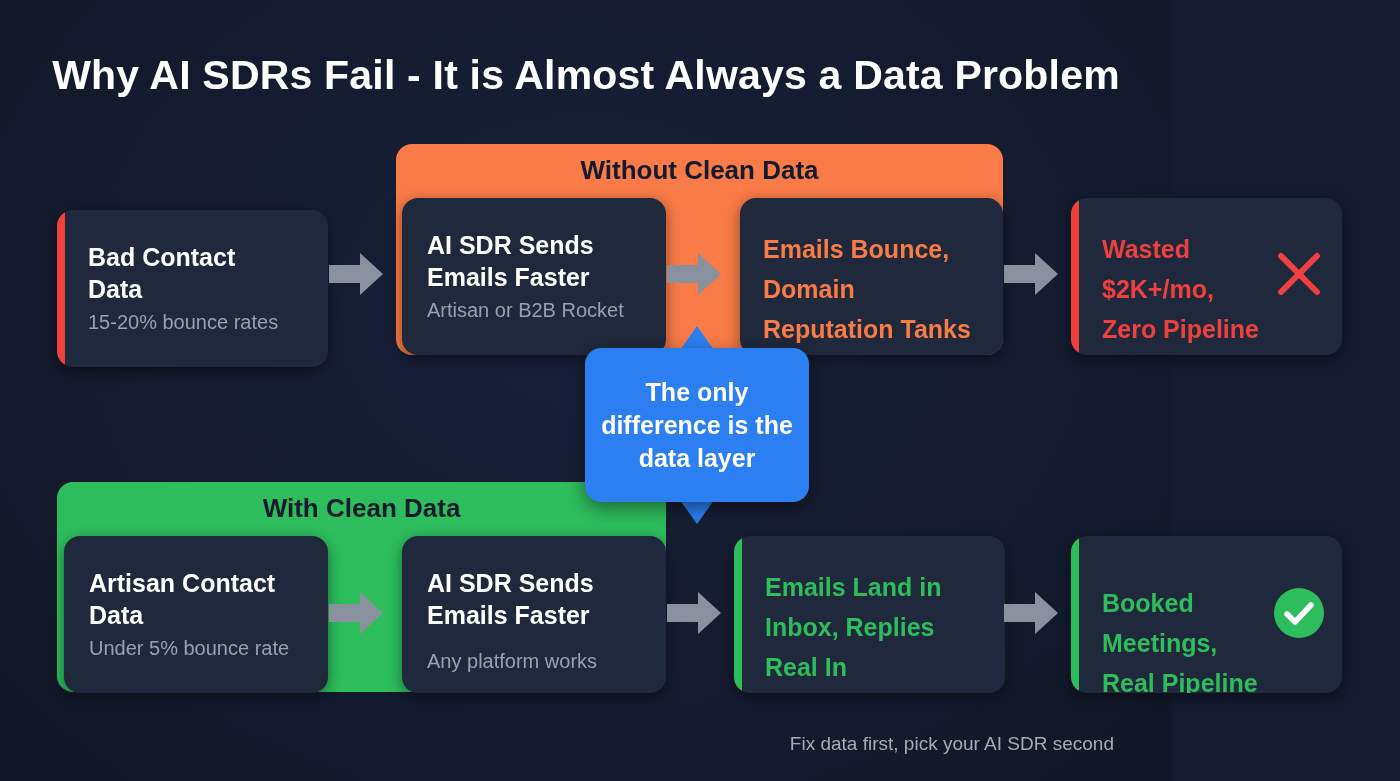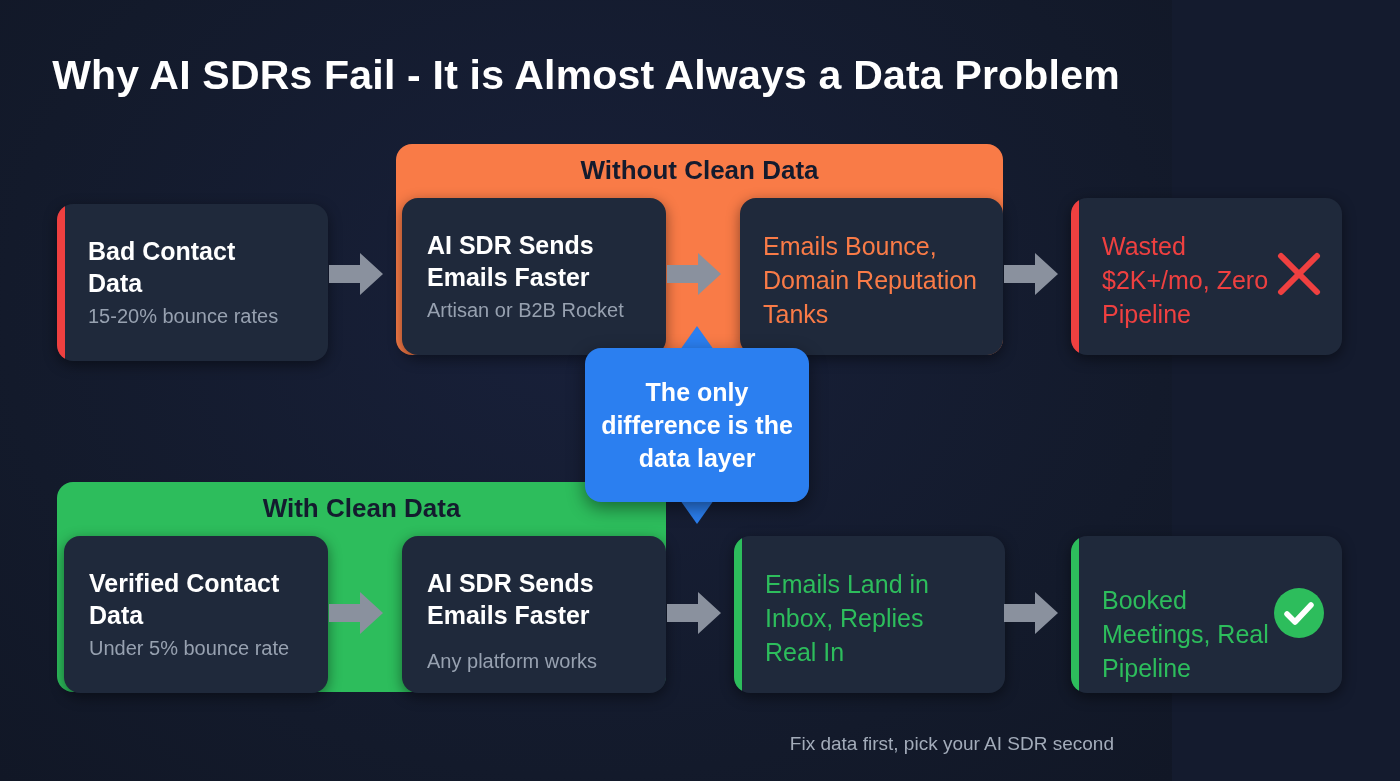--- a/index.html
+++ b/index.html
@@ -36,21 +36,21 @@
     .card .heading {
       position: absolute; left: 31px; top: 31px; right: 16px;
       font-weight: 700; font-size: 25px; line-height: 32px; color: #ffffff;
     }
     .card .sub {
       position: absolute; left: 31px; top: 101px; right: 10px;
       font-size: 20px; color: #97a1b0;
     }
     .card .big {
       position: absolute; left: 31px; top: 31px; right: 16px;
-      font-weight: 400; font-size: 25px; line-height: 34px;
+      font-weight: 700; font-size: 25px; line-height: 40px;
     }
     .arrow {
       position: absolute; width: 54px; height: 42px;
     }
     .status-icon {
       position: absolute; width: 52px; height: 52px;
     }
     .callout {
       position: absolute; left: 585px; top: 348px; width: 224px; height: 154px;
       background: #2b7ff0; border-radius: 16px;
@@ -80,21 +80,21 @@
 <body>
 
 <div class="canvas">
 
   <div class="title">Why AI SDRs Fail - It is Almost Always a Data Problem</div>
 
   <div class="group" style="left:396px; top:144px; width:607px; height:211px; background:#f97b47;">
     <div class="group-label" style="top:11px;">Without Clean Data</div>
   </div>
 
-  <div class="card" style="left:57px; top:204px;padding-left:32px;">
+  <div class="card" style="left:57px; top:210px;padding-left:32px;">
     <div class="accent" style="background:#ef4040;"></div>
     <div class="heading" style="right:60px;">Bad Contact Data</div>
     <div class="sub">15-20% bounce rates</div>
   </div>
 
   <svg class="arrow" style="left:329px; top:253px;" viewBox="0 0 54 42">
     <polygon points="0,12 31,12 31,0 54,21 31,42 31,30 0,30" fill="#8a919e"></polygon>
   </svg>
 
   <div class="card" style="left:402px; top:198px; width:264px;">
@@ -121,21 +121,21 @@
       <line x1="6" y1="6" x2="42" y2="42" stroke="#ef4040" stroke-width="6" stroke-linecap="round"></line>
       <line x1="42" y1="6" x2="6" y2="42" stroke="#ef4040" stroke-width="6" stroke-linecap="round"></line>
     </svg>
   </div>
 
   <div class="group" style="left:57px; top:482px; width:609px; height:210px; background:#2dbd5c;">
     <div class="group-label" style="top:11px;">With Clean Data</div>
   </div>
 
   <div class="card" style="left:64px; top:536px; width:264px;">
-    <div class="heading" style="left:25px; right:10px;">Verified Contact Data</div>
+    <div class="heading" style="left:25px; right:10px;">Artisan Contact Data</div>
     <div class="sub" style="left:25px;">Under 5% bounce rate</div>
   </div>
 
   <svg class="arrow" style="left:329px; top:592px;" viewBox="0 0 54 42">
     <polygon points="0,12 31,12 31,0 54,21 31,42 31,30 0,30" fill="#8a919e"></polygon>
   </svg>
 
   <div class="card" style="left:402px; top:536px; width:264px;">
     <div class="heading" style="left:25px; right:40px;">AI SDR Sends Emails Faster</div>
     <div class="sub" style="left:25px;margin-top:13px;">Any platform works</div>

